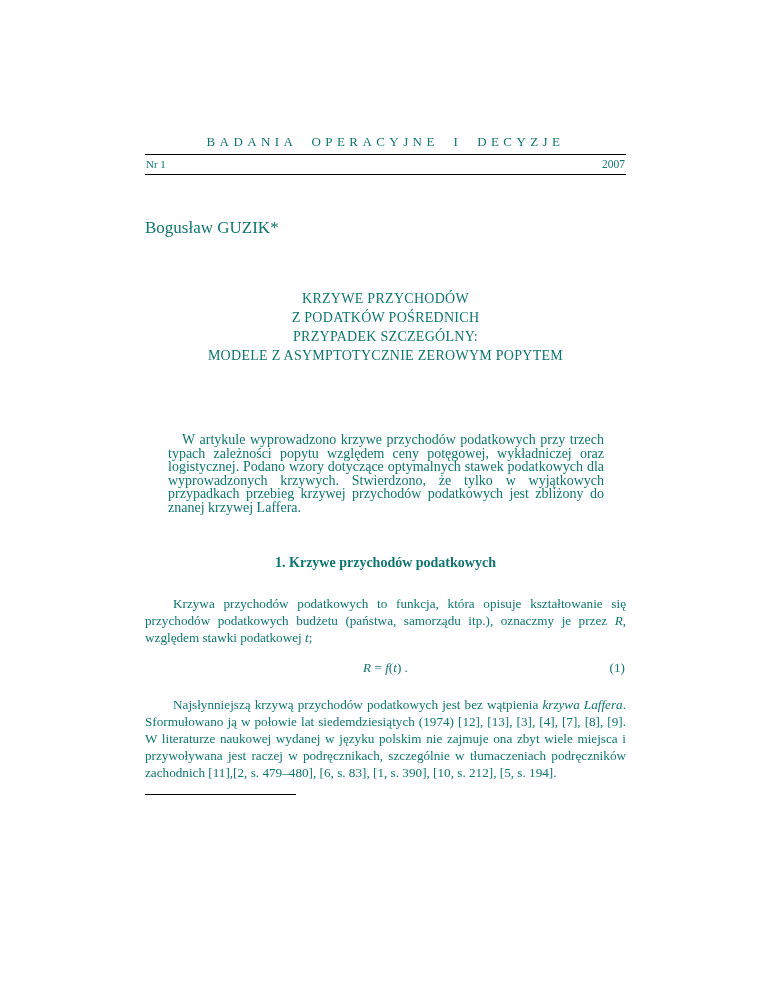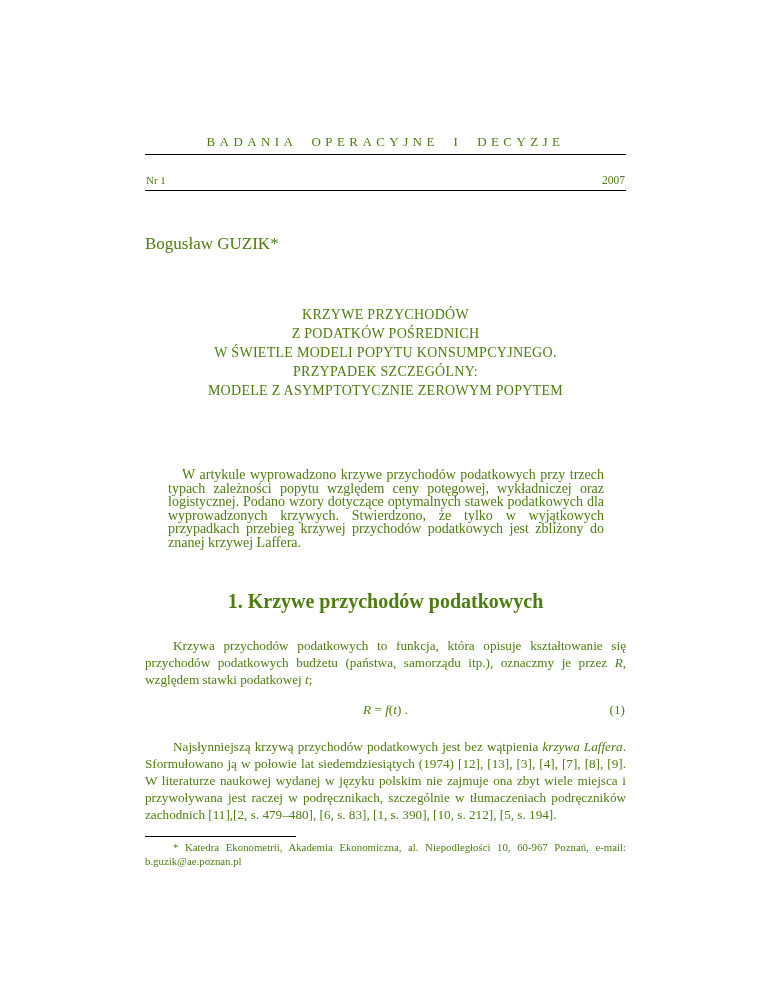--- a/index.html
+++ b/index.html
@@ -6,21 +6,21 @@
     margin: 0;
     padding: 0;
     background: #ffffff;
   }
   .page {
     position: relative;
     width: 768px;
     height: 994px;
     background: #ffffff;
     font-family: "Liberation Serif", "DejaVu Serif", serif;
-    color: #4d7c0f;
+    color: #0f766e;
     overflow: hidden;
   }
   .content {
     position: absolute;
     left: 145px;
     top: 134px;
     width: 481px;
   }
 
   
@@ -38,21 +38,21 @@
   }
   .rule-top { margin-top: 5px; }
   .issue-row {
     display: flex;
     justify-content: space-between;
     align-items: baseline;
     font-size: 11px;
     padding: 3px 1px 4px 1px;
     gap: 43px;
   }
-  .issue-year { font-size: 11.5px; margin-top: 16px; }
+  .issue-year { font-size: 11.5px; }
 
   
   .author {
     margin-top: 43px;
     font-size: 17px;
   }
 
   
   .title-block {
     margin-top: 51px;
@@ -79,21 +79,21 @@
     line-height: 13.5px;
     text-align: justify;
   }
   .keywords .kw-text { font-style: italic; }
 
   
   .section-heading {
     margin-top: 41px;
     text-align: center;
     font-weight: bold;
-    font-size: 20px;
+    font-size: 14px;
   }
 
   
   .body-para {
     margin-top: 24px;
     font-size: 13.2px;
     line-height: 17px;
     text-align: justify;
     text-indent: 28px;
   }
@@ -143,21 +143,20 @@
       <span class="issue-nr">Nr 1</span>
       <span class="issue-year">2007</span>
     </div>
     <hr class="rule">
 
     <div class="author">Bogusław GUZIK*</div>
 
     <div class="title-block">
       <div>KRZYWE PRZYCHODÓW</div>
       <div>Z PODATKÓW POŚREDNICH</div>
-      <div>W ŚWIETLE MODELI POPYTU KONSUMPCYJNEGO.</div>
       <div>PRZYPADEK SZCZEGÓLNY:</div>
       <div>MODELE Z ASYMPTOTYCZNIE ZEROWYM POPYTEM</div>
     </div>
 
     <div class="abstract">
       <div class="para">W artykule wyprowadzono krzywe przychodów podatkowych przy trzech typach zależności popytu względem ceny potęgowej, wykładniczej oraz logistycznej. Podano wzory dotyczące optymalnych stawek podatkowych dla wyprowadzonych krzywych. Stwierdzono, że tylko w wyjątkowych przypadkach przebieg krzywej przychodów podatkowych jest zbliżony do znanej krzywej Laffera.</div>
     </div>
 
 
     <div class="section-heading">1. Krzywe przychodów podatkowych</div>
@@ -166,17 +165,16 @@
 
     <div class="equation-row">
       <span><span class="italic">R</span><span> = </span><span class="italic">f</span><span>(</span><span class="italic">t</span><span>) .</span></span>
       <span class="equation-number">(1)</span>
     </div>
 
     <p class="body-para tight"><span>Najsłynniejszą krzywą przychodów podatkowych jest bez wątpienia </span><span class="italic">krzywa Laffera</span><span>. Sformułowano ją w połowie lat siedemdziesiątych (1974) [12], [13], [3], [4], [7], [8], [9]. W literaturze naukowej wydanej w języku polskim nie zajmuje ona zbyt wiele miejsca i przywoływana jest raczej w podręcznikach, szczególnie w tłumaczeniach podręczników zachodnich [11],[2, s. 479–480], [6, s. 83], [1, s. 390], [10, s. 212], [5, s. 194].</span></p>
 
     <div class="footnote-block">
       <hr class="footnote-rule">
-      <div class="footnote-text">* Katedra Ekonometrii, Akademia Ekonomiczna, al. Niepodległości 10, 60-967 Poznań, e-mail: b.guzik@ae.poznan.pl</div>
     </div>
 
   </div>
 </div>
 
 </body></html>

